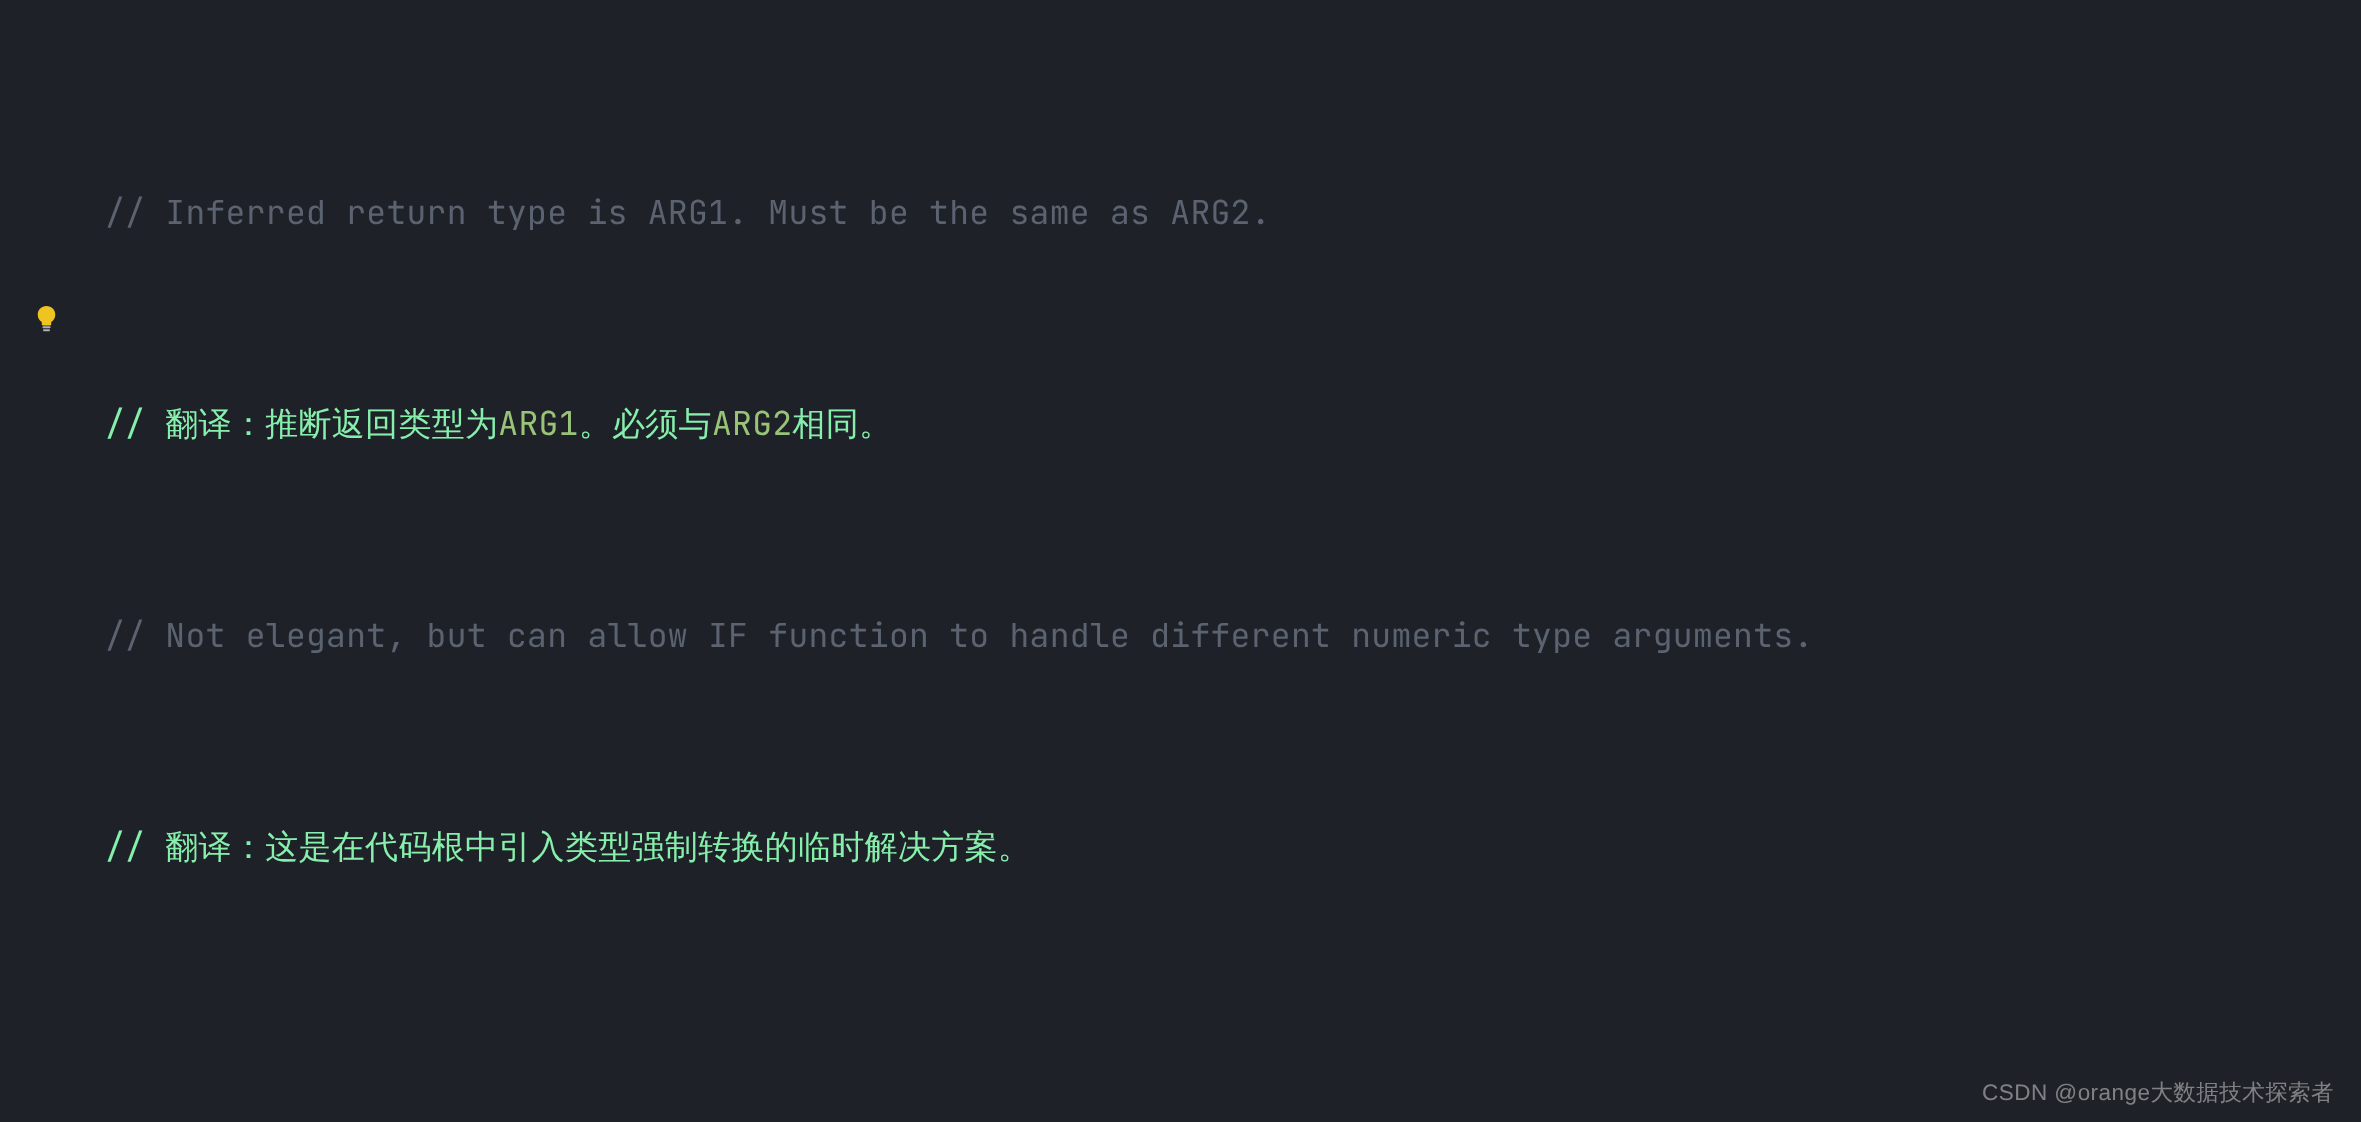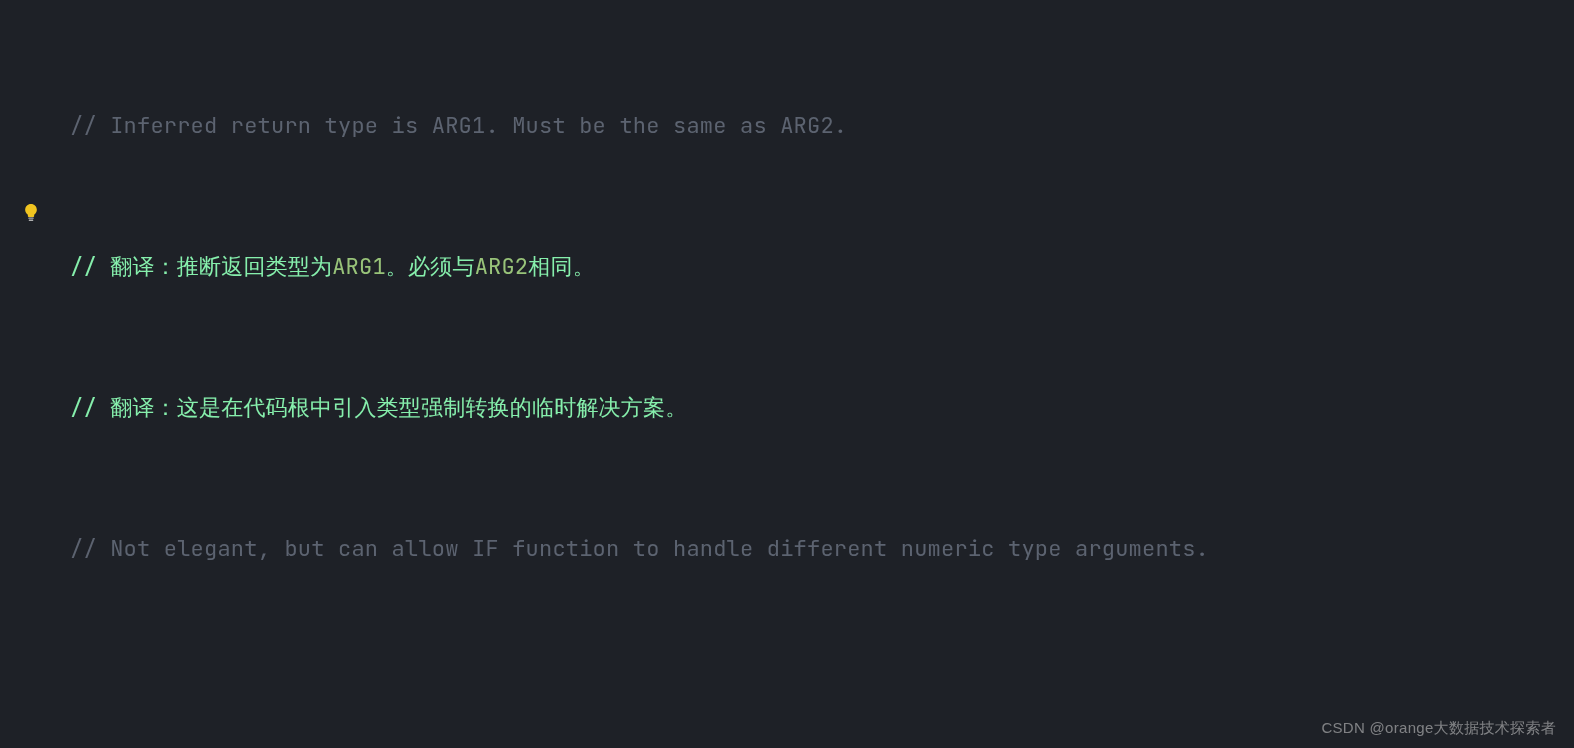--- a/index.html
+++ b/index.html
@@ -8,21 +8,21 @@
     height: 748px;
     background: #1e2127;
     font-family: "JetBrains Mono", "Fira Code", Menlo, Consolas, monospace;
     font-size: 22px;
     overflow: hidden;
   }
   .editor {
     position: relative;
     width: 100%;
     height: 100%;
-    padding-top: 8px;
+    padding-top: 24px;
   }
   .gutter {
     position: absolute;
     left: 0;
     top: 0;
     width: 60px;
     height: 100%;
   }
   .lightbulb {
     position: absolute;
@@ -62,22 +62,22 @@
     <svg class="lightbulb" viewBox="0 0 16 16">
       <path fill="#f0c420" d="M8 0C5 0 2.8 2.2 2.8 5.2c0 1.8 1 3.4 2.4 4.3v1.3c0 .4.3.7.7.7h4.2c.4 0 .7-.3.7-.7V9.5c1.4-.9 2.4-2.5 2.4-4.3C13.2 2.2 11 0 8 0z"></path>
       <rect fill="#b0b0b0" x="5.6" y="12" width="4.8" height="1.2" rx="0.4"></rect>
       <rect fill="#b0b0b0" x="6" y="13.8" width="4" height="1.2" rx="0.4"></rect>
     </svg>
   </div>
 
   <div class="code">
     <div class="line"><span class="c-gray">// Inferred return type is ARG1. Must be the same as ARG2.</span></div>
     <div class="line"><span class="c-green">// 翻译：推断返回类型为</span><span class="c-green-it">ARG1</span><span class="c-green">。必须与</span><span class="c-green-it">ARG2</span><span class="c-green">相同。</span></div>
+    <div class="line"><span class="c-gray">// Not elegant, but can allow IF function to handle different numeric type arguments.</span></div>
     <div class="line"><span class="c-green">// 翻译：这是在代码根中引入类型强制转换的临时解决方案。</span></div>
-    <div class="line"><span class="c-gray">// Not elegant, but can allow IF function to handle different numeric type arguments.</span></div>
     
     
     
     
     
     
     
     
     
     

